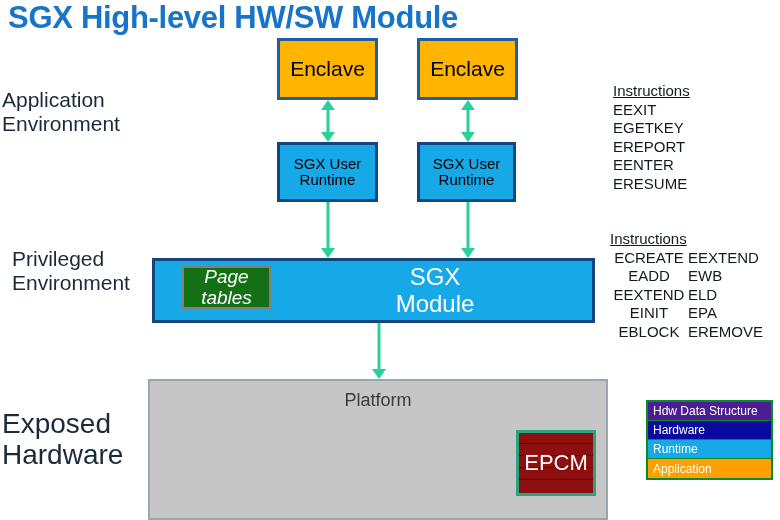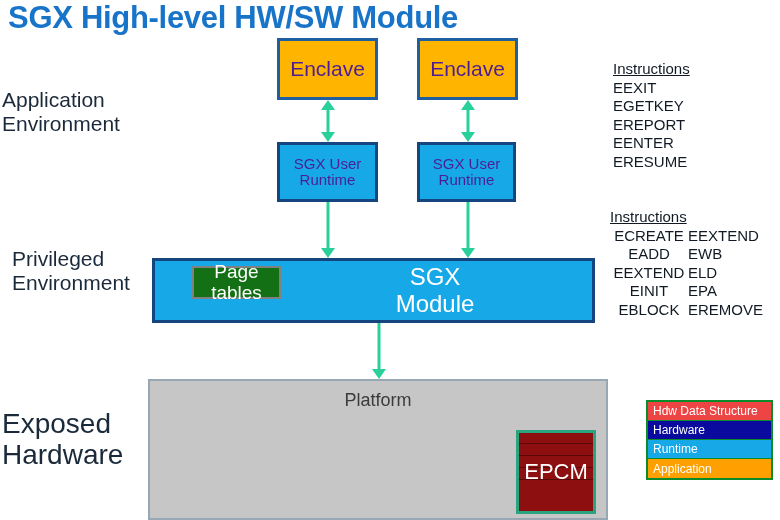--- a/index.html
+++ b/index.html
@@ -43,27 +43,27 @@
     display: flex;
     align-items: center;
     justify-content: center;
     text-align: center;
     box-sizing: border-box;
     line-height: 1.08;
   }
   .enclave {
     background: #ffb400;
     border: 3px solid #1f5fa0;
-    color: #4c1d95;
+    color: #000000;
     font-size: 21px;
   }
   .runtime {
     background: #17a8e8;
     border: 3px solid #15457e;
-    color: #4c1d95;
+    color: #000000;
     font-size: 15px;
   }
   #sgx-module {
     background: #17a8e8;
     border: 3px solid #15457e;
     color: #ffffff;
     font-size: 24px;
     justify-content: flex-start;
   }
   #sgx-module-text {
@@ -120,21 +120,21 @@
     position: absolute;
     left: 0;
     width: 100%;
     height: 1px;
     background: #05055c;
     z-index: 2;
   }
 
   
   .instr-block { color: #111a24; font-size: 15px; line-height: 1.24; }
-  .instr-head { text-decoration: underline; white-space: nowrap; }
+  .instr-head { text-decoration: underline; white-space: nowrap; margin-top: 22px; }
   .instr-cols { display: flex; }
   .instr-col { display: flex; flex-direction: column; white-space: nowrap; }
   #instr-top  { left: 613px; top: 60px; }
   #instr-bot  { left: 610px; top: 208px; }
   #instr-bot .instr-col:first-child { width: 78px; text-align: center; }
 
   
   #legend {
     left: 646px;
     top: 400px;
@@ -210,32 +210,32 @@
   </div>
   <div class="arrow" style="left:460px; top:202px; width:16px; height:56px;">
     <div class="arrow-line" style="top:0; height:46px;"></div>
     <div class="arrow-head head-down" style="bottom:0;"></div>
   </div>
 
   <div class="abs box" id="sgx-module" style="left:152px; top:258px; width:443px; height:65px;">
     <div id="sgx-module-text">SGX<br>Module</div>
   </div>
 
-  <div class="abs box" id="page-tables" style="left:192px; top:266px; width:89px; height:33px;">Page<br>tables</div>
+  <div class="abs box" id="page-tables" style="left:182px; top:266px; width:89px; height:43px;font-style:italic;">Page<br>tables</div>
 
   <div class="arrow" style="left:371px; top:323px; width:16px; height:56px;">
     <div class="arrow-line" style="top:0; height:46px;"></div>
     <div class="arrow-head head-down" style="bottom:0;"></div>
   </div>
 
   <div class="abs" id="platform" style="left:148px; top:379px; width:460px; height:141px;">
     <div class="abs" id="platform-title">Platform</div>
 
 
-    <div class="mem-block" id="epcm" style="left:366px; top:49px; width:80px; height:84px;">
+    <div class="mem-block" id="epcm" style="left:366px; top:49px; width:80px; height:66px;">
       <div class="mem-rule" style="top:10px; background:#5c0808;"></div>
       <div class="mem-rule" style="top:22px; background:#5c0808;"></div>
       <div class="mem-rule" style="top:34px; background:#5c0808;"></div>
       <div class="mem-rule" style="top:46px; background:#5c0808;"></div>
       <div class="mem-label" id="epcm-label">EPCM</div>
     </div>
   </div>
 
   <div class="abs instr-block" id="instr-top">
     <div class="instr-head">Instructions</div>
@@ -264,19 +264,19 @@
         <span>EEXTEND</span>
         <span>EWB</span>
         <span>ELD</span>
         <span>EPA</span>
         <span>EREMOVE</span>
       </div>
     </div>
   </div>
 
   <div class="abs" id="legend">
-    <div class="legend-row" style="background: #ef4444;">Hdw Data Structure</div>
+    <div class="legend-row" style="background: #4c1d95;">Hdw Data Structure</div>
     <div class="legend-row" style="background: rgb(10, 10, 158);">Hardware</div>
     <div class="legend-row" style="background: rgb(23, 168, 232);">Runtime</div>
     <div class="legend-row" style="background: rgb(255, 160, 0);">Application</div>
   </div>
 
 </div>
 
 </body></html>

